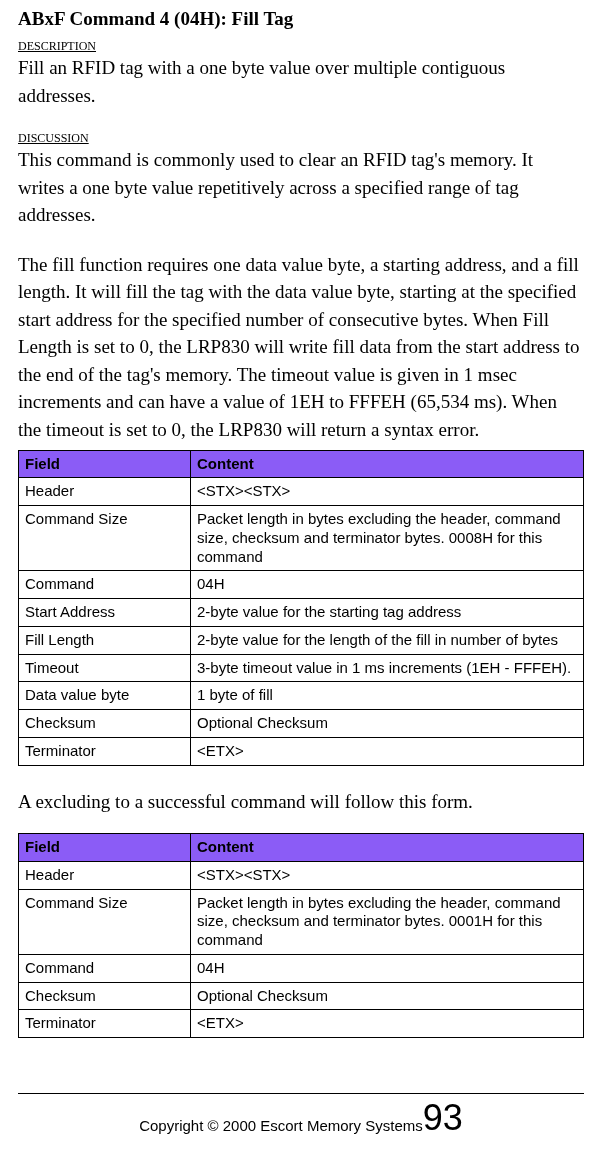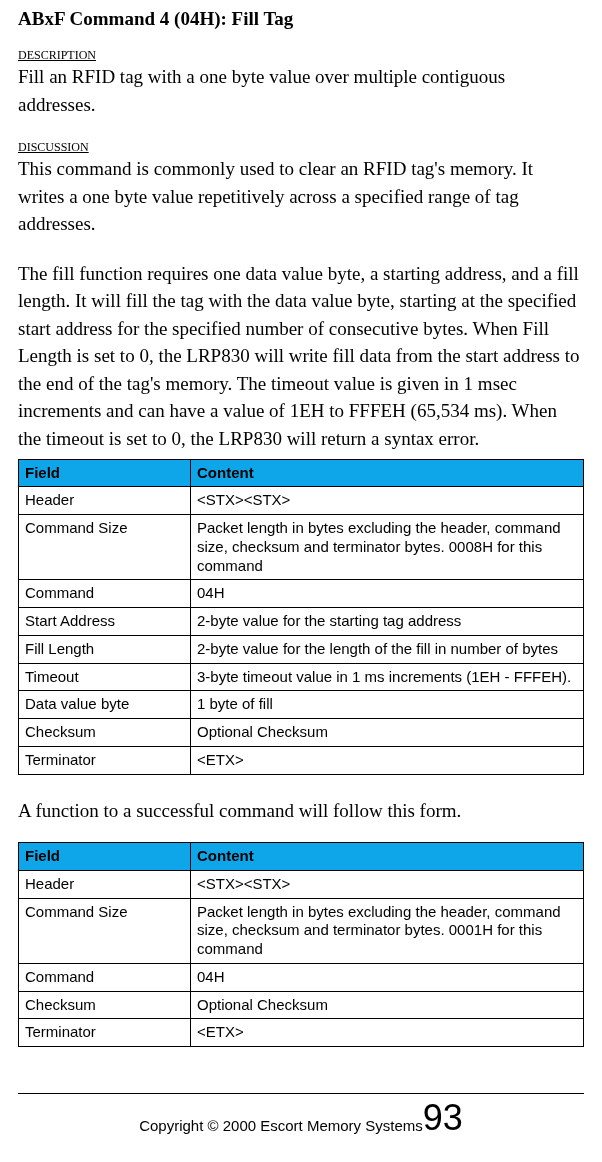--- a/index.html
+++ b/index.html
@@ -12,21 +12,21 @@
       height: 1162px;
       background: #ffffff;
       font-family: "Times New Roman", Times, serif;
       color: #000000;
       padding: 8px 18px 0 18px;
       position: relative;
     }
     .title {
       font-size: 19px;
       font-weight: bold;
-      margin-bottom: 18px;
+      margin-bottom: 9px;
     }
     .section-heading {
       font-size: 12px;
       font-weight: normal;
       margin-top: 0;
       text-decoration: underline;
     }
     .body-text {
       font-size: 19px;
       line-height: 1.45;
@@ -47,21 +47,21 @@
     }
     th, td {
       border: 1px solid #000;
       text-align: left;
       vertical-align: top;
       padding: 4px 6px 4px 6px;
       line-height: 1.25;
     }
     th {
       font-weight: bold;
-      background: #0ea5e9;
+      background: #8b5cf6;
     }
     col.col-field {
       width: 172px;
     }
     .footer {
       position: absolute;
       left: 18px;
       right: 18px;
       bottom: 26px;
       border-top: 1px solid #000;
@@ -137,21 +137,21 @@
         <td>Checksum</td>
         <td>Optional Checksum</td>
       </tr>
     <tr>
         <td>Terminator</td>
         <td>&lt;ETX&gt;</td>
       </tr>
   </tbody>
 </table>
 
-<div class="body-text tight">A function to a successful command will follow this form.</div>
+<div class="body-text tight">A excluding to a successful command will follow this form.</div>
 
 <table>
   <colgroup>
     <col class="col-field">
     <col>
   </colgroup>
   <thead>
     <tr>
       <th>Field</th>
       <th>Content</th>

